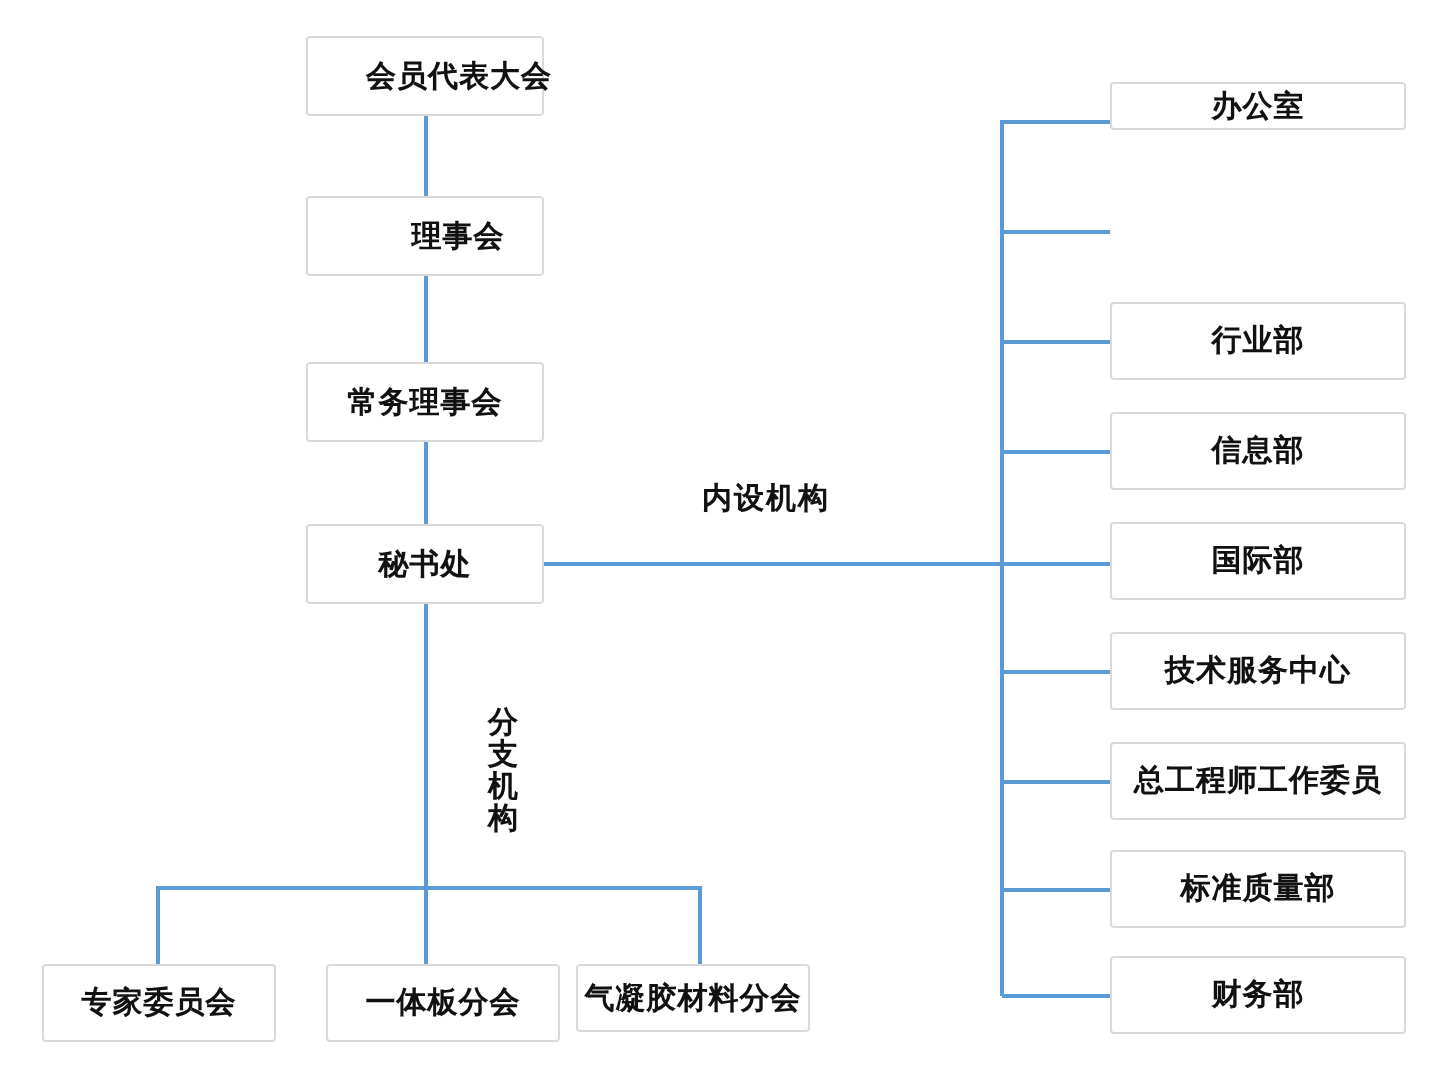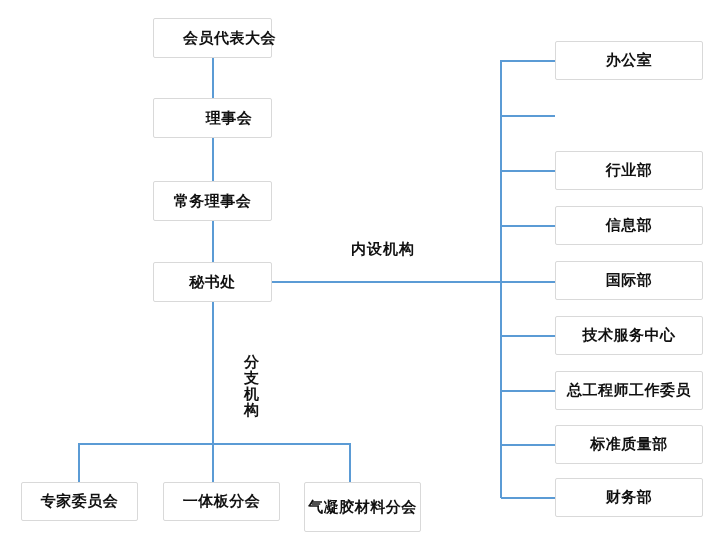--- a/index.html
+++ b/index.html
@@ -79,33 +79,33 @@
   <div class="hline" style="left:501px; top:60px;  width:54px;"></div>
   <div class="hline" style="left:501px; top:115px; width:54px;"></div>
   <div class="hline" style="left:501px; top:170px; width:54px;"></div>
   <div class="hline" style="left:501px; top:225px; width:54px;"></div>
   <div class="hline" style="left:501px; top:281px; width:54px;"></div>
   <div class="hline" style="left:501px; top:335px; width:54px;"></div>
   <div class="hline" style="left:501px; top:390px; width:54px;"></div>
   <div class="hline" style="left:501px; top:444px; width:54px;"></div>
   <div class="hline" style="left:501px; top:497px; width:54px;"></div>
 
-  <div class="node" style="left:555px; top:41px;  width:148px; height:39px;">办公室</div>
+  <div class="node" style="left:555px; top:41px;  width:148px; height:24px;">办公室</div>
   <div class="node" style="left:555px; top:151px; width:148px; height:39px;">行业部</div>
   <div class="node" style="left:555px; top:206px; width:148px; height:39px;">信息部</div>
   <div class="node" style="left:555px; top:261px; width:148px; height:39px;">国际部</div>
   <div class="node" style="left:555px; top:371px; width:148px; height:39px;">总工程师工作委员</div>
   <div class="node" style="left:555px; top:316px; width:148px; height:39px;">技术服务中心</div>
   <div class="node" style="left:555px; top:425px; width:148px; height:39px;text-align:right;">标准质量部</div>
   <div class="node" style="left:555px; top:478px; width:148px; height:39px;">财务部</div>
 
   <div class="flow-label vertical" style="left:243px; top:354px;">分支机构</div>
 
   <div class="hline" style="left:78px;  top:443px; width:272px;"></div>
   <div class="vline" style="left:78px;  top:443px; height:39px;"></div>
   <div class="vline" style="left:212px; top:443px; height:39px;"></div>
   <div class="vline" style="left:349px; top:443px; height:39px;"></div>
 
   <div class="node" style="left:21px;  top:482px; width:117px; height:39px;">专家委员会</div>
   <div class="node" style="left:163px; top:482px; width:117px; height:39px;">一体板分会</div>
-  <div class="node" style="left:304px; top:482px; width:117px; height:50px;">气凝胶材料分会</div>
+  <div class="node" style="left:288px; top:482px; width:117px; height:34px;">气凝胶材料分会</div>
 
 </div>
 
 </body></html>

